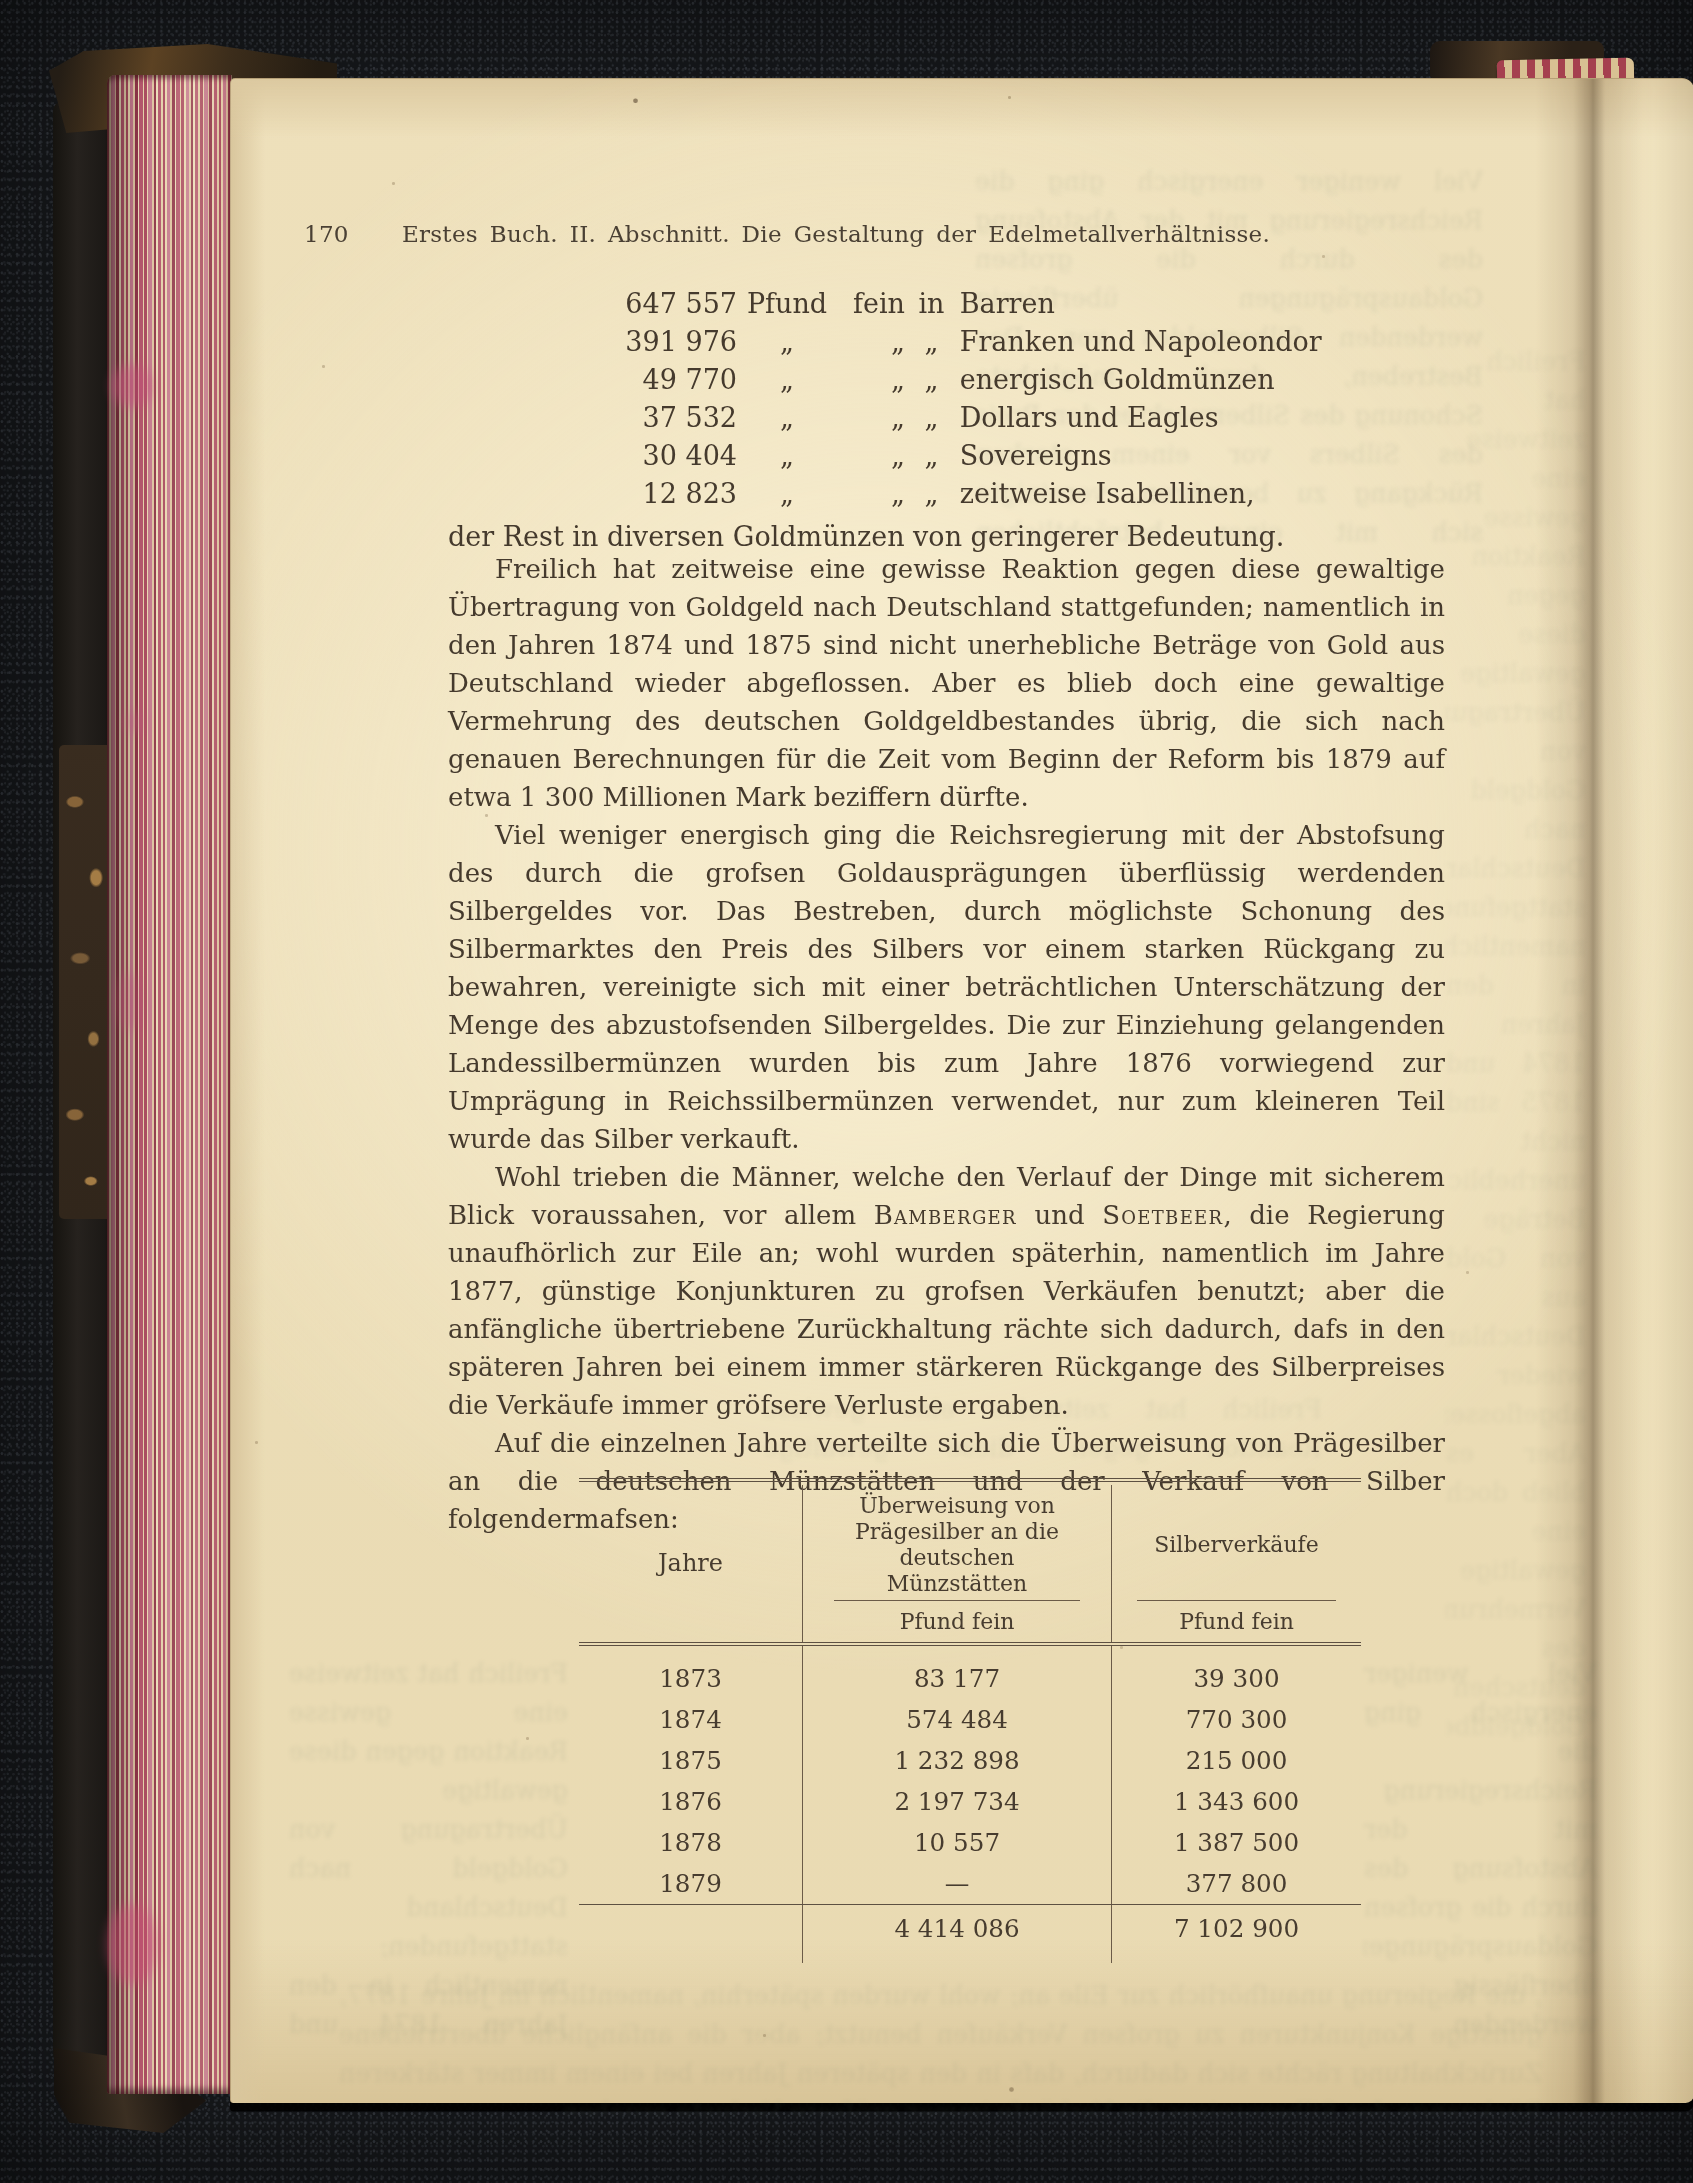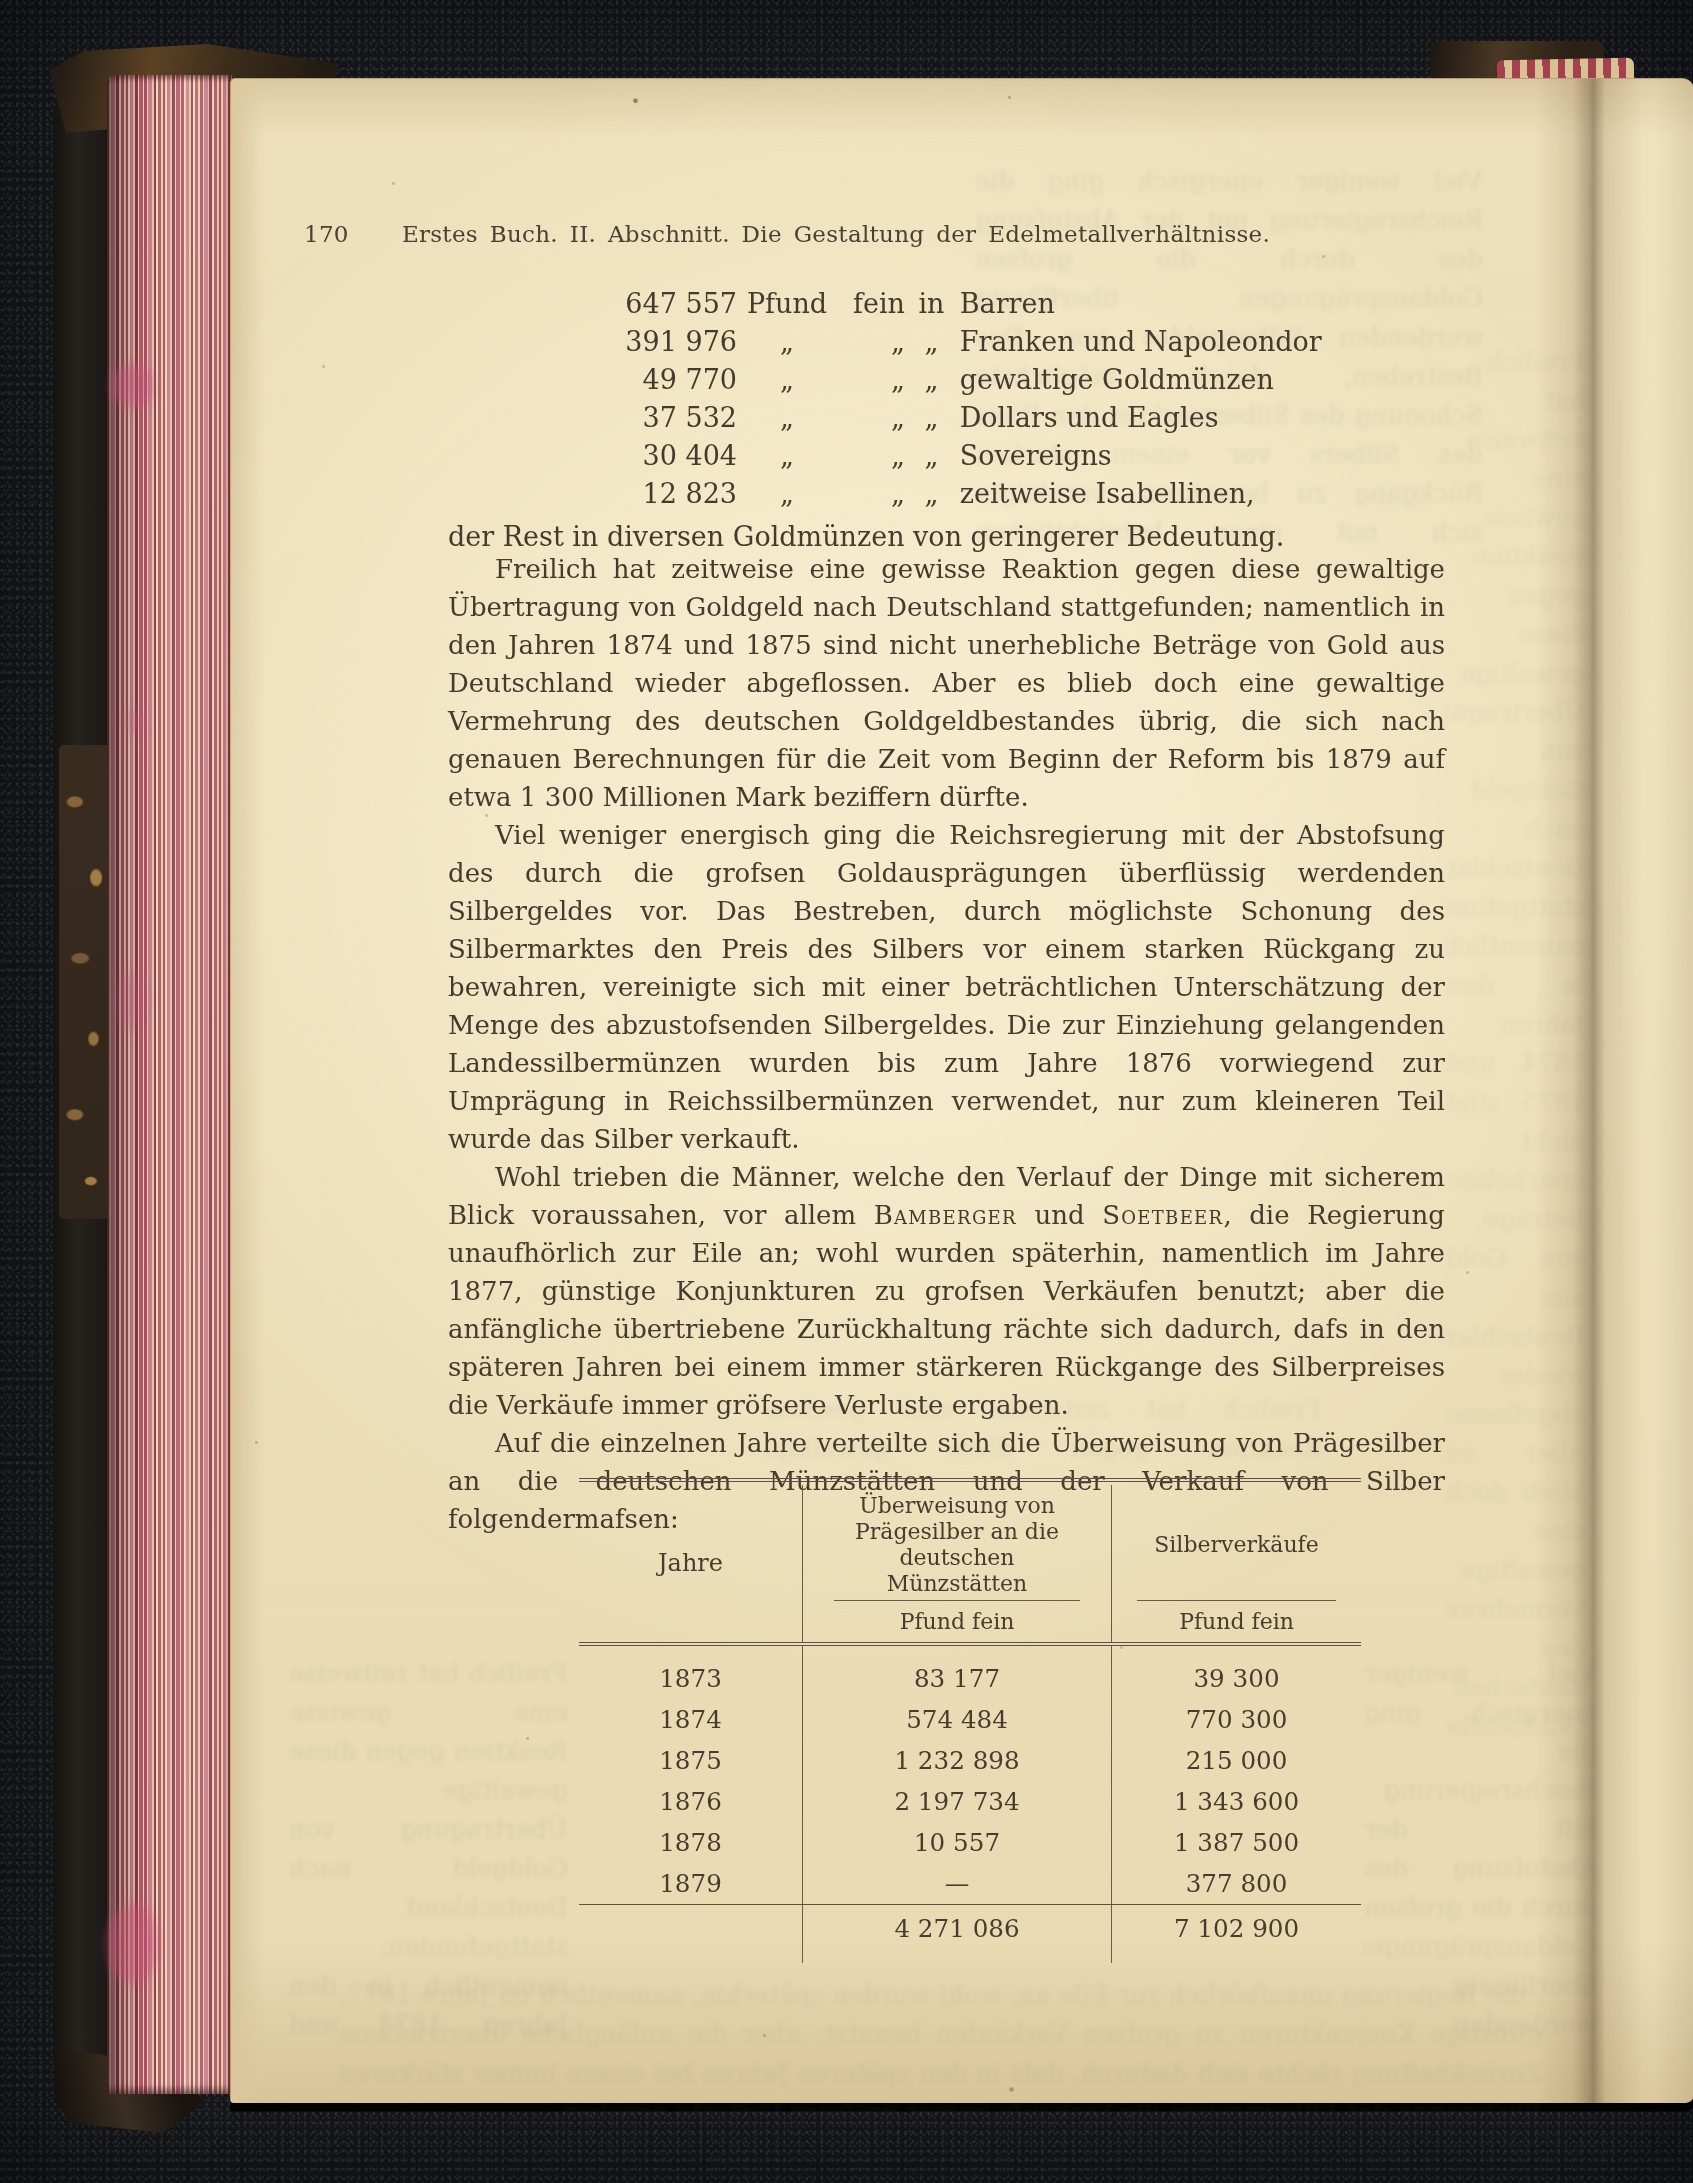--- a/index.html
+++ b/index.html
@@ -205,21 +205,21 @@
         <span class="u1">„</span>
         <span class="u2">„</span>
         <span class="u3">„</span>
         <span class="desc">Franken und Napoleondor</span>
       </div>
       <div class="glrow">
         <span class="amt">49 770</span>
         <span class="u1">„</span>
         <span class="u2">„</span>
         <span class="u3">„</span>
-        <span class="desc">gewaltige Goldmünzen</span>
+        <span class="desc">energisch Goldmünzen</span>
       </div>
       <div class="glrow">
         <span class="amt">37 532</span>
         <span class="u1">„</span>
         <span class="u2">„</span>
         <span class="u3">„</span>
         <span class="desc">Dollars und Eagles</span>
       </div>
       <div class="glrow">
         <span class="amt">30 404</span>
@@ -291,21 +291,21 @@
         <div class="vr">10 557</div>
         <div>1 387 500</div>
       </div>
       <div class="tgrid trow">
         <div class="vr">1879</div>
         <div class="vr">—</div>
         <div>377 800</div>
       </div>
       <div class="tgrid total">
         <div class="vr"></div>
-        <div class="vr">4 271 086</div>
+        <div class="vr">4 414 086</div>
         <div>7 102 900</div>
       </div>
       <div class="tgrid ttail">
         <div class="vr"></div>
           <div class="vr"></div>
           <div></div>
       </div>
     </div>
 
     <div class="foxing"></div>

